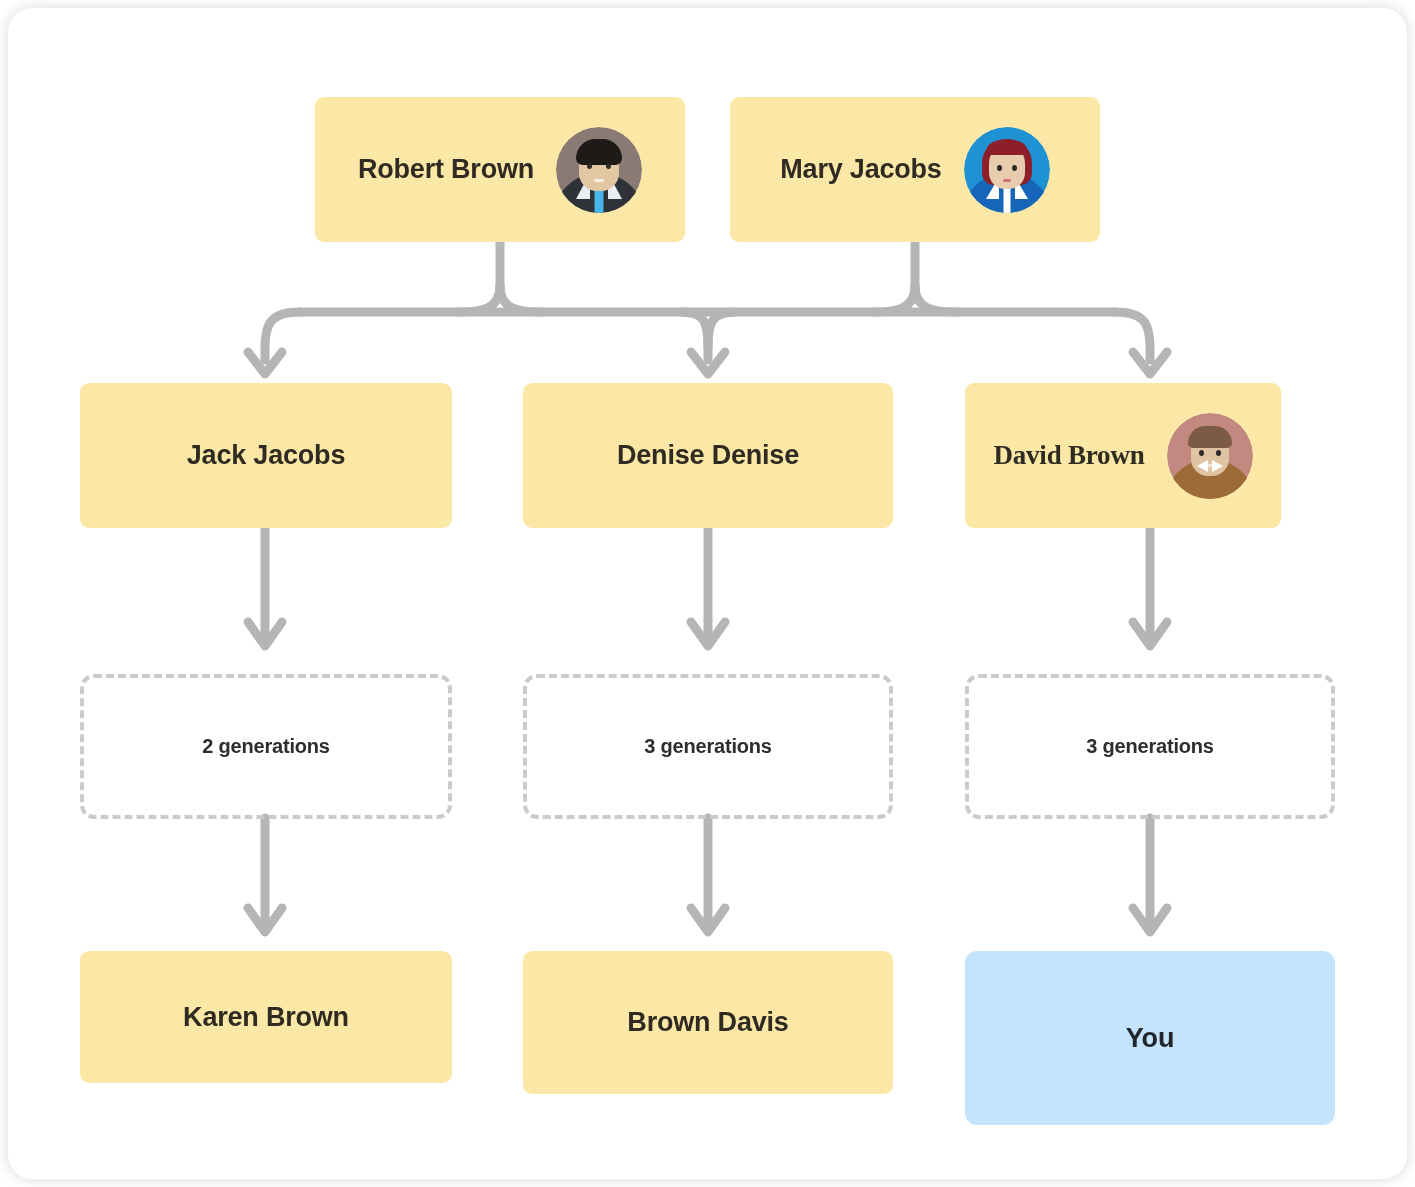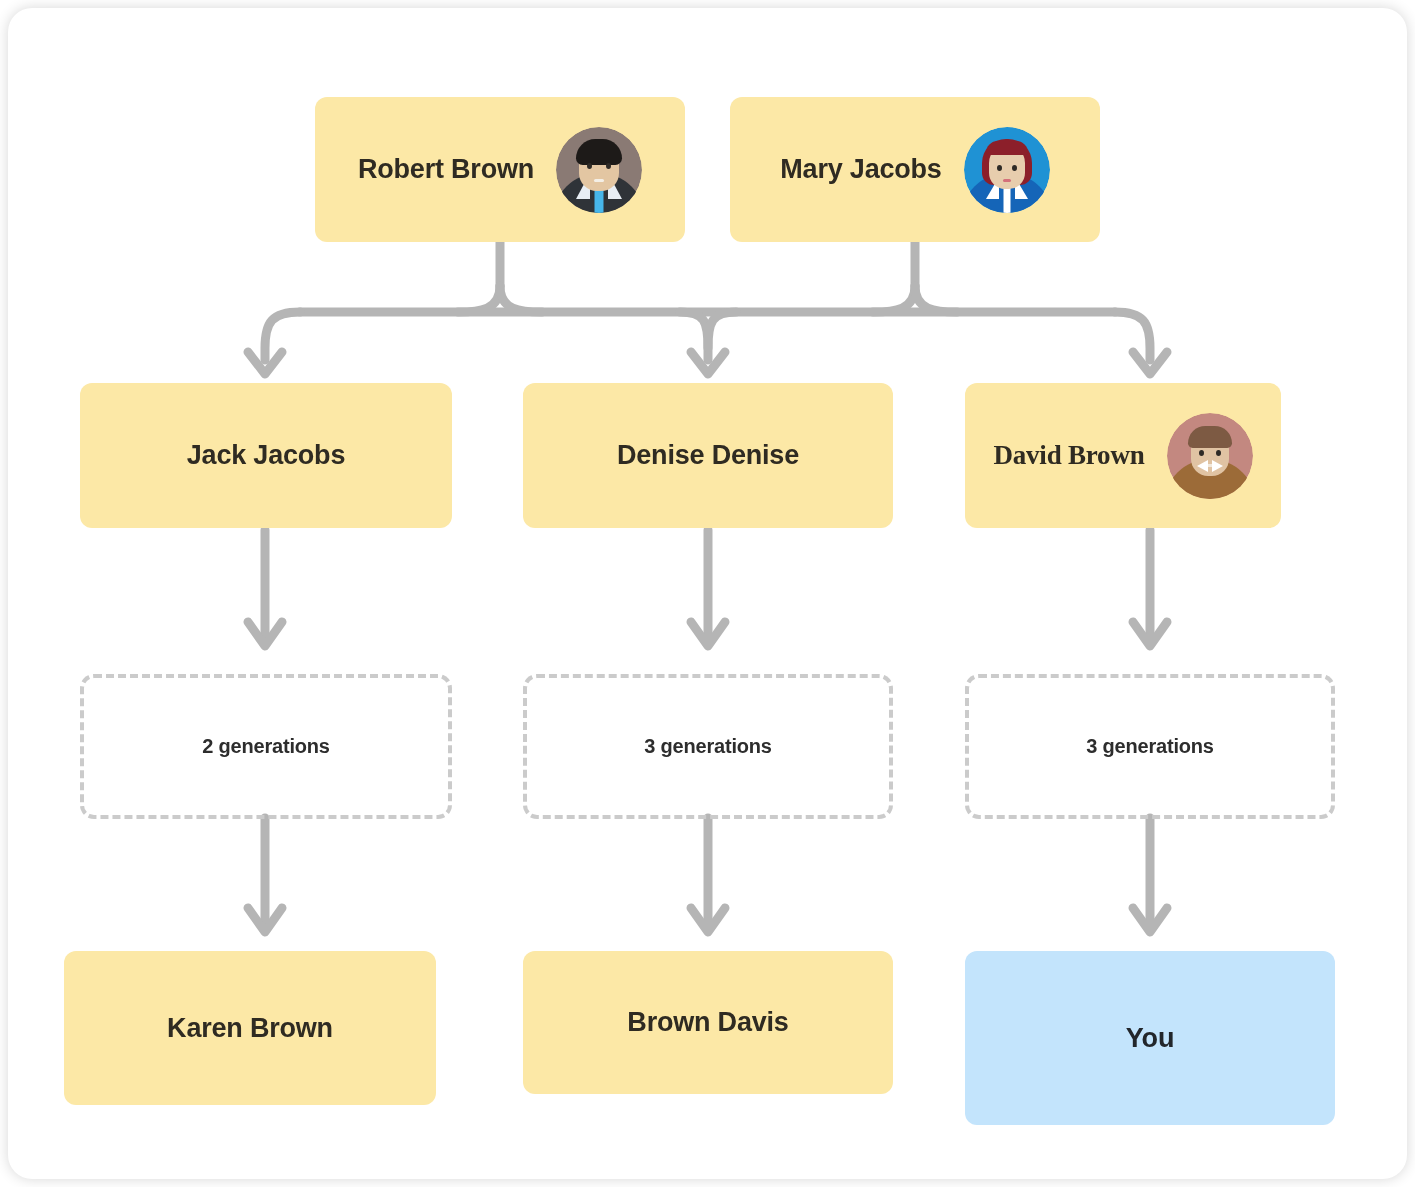--- a/index.html
+++ b/index.html
@@ -43,20 +43,21 @@
   .node {
     position: absolute;
     box-sizing: border-box;
     border-radius: 12px;
     display: flex;
     align-items: center;
     justify-content: center;
   }
   .node.person {
     background: #fce8a6;
+    border-radius: 9px;
   }
   .node.self {
     background: #c3e4fc;
   }
   .node.placeholder {
     background: transparent;
     border: 4px dashed #cbcbcb;
     border-radius: 14px;
   }
   .node-label {
@@ -259,21 +260,21 @@
     </div>
 
     <div class="node placeholder" style="left:523px; top:674px; width:370px; height:145px;">
       <span class="node-label">3 generations</span>
     </div>
 
     <div class="node placeholder" style="left:965px; top:674px; width:370px; height:145px;">
       <span class="node-label">3 generations</span>
     </div>
 
-    <div class="node person" style="left:64px; top:951px; width:372px; height:154px;">
+    <div class="node person" style="left:80px; top:951px; width:372px; height:132px;">
       <span class="node-label">Karen Brown</span>
     </div>
 
     <div class="node person" style="left:523px; top:951px; width:370px; height:143px;">
       <span class="node-label">Brown Davis</span>
     </div>
 
     <div class="node self" style="left:965px; top:951px; width:370px; height:174px;">
       <span class="node-label">You</span>
     </div>

